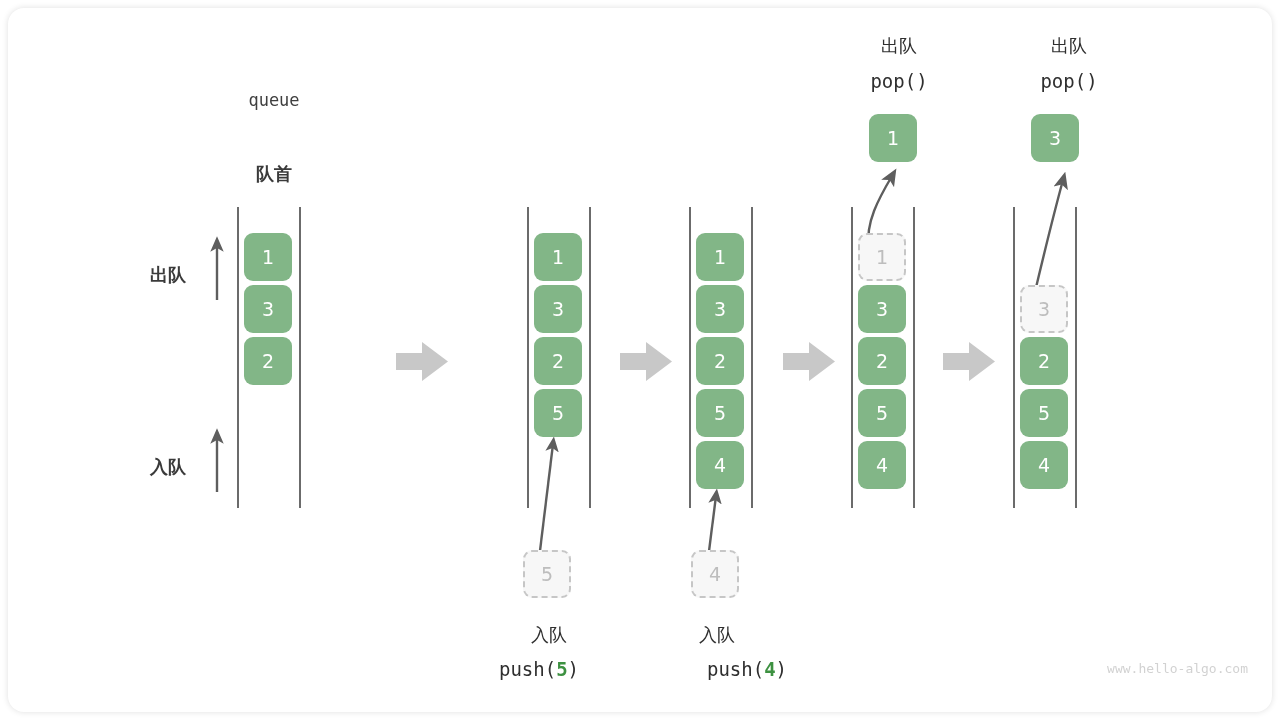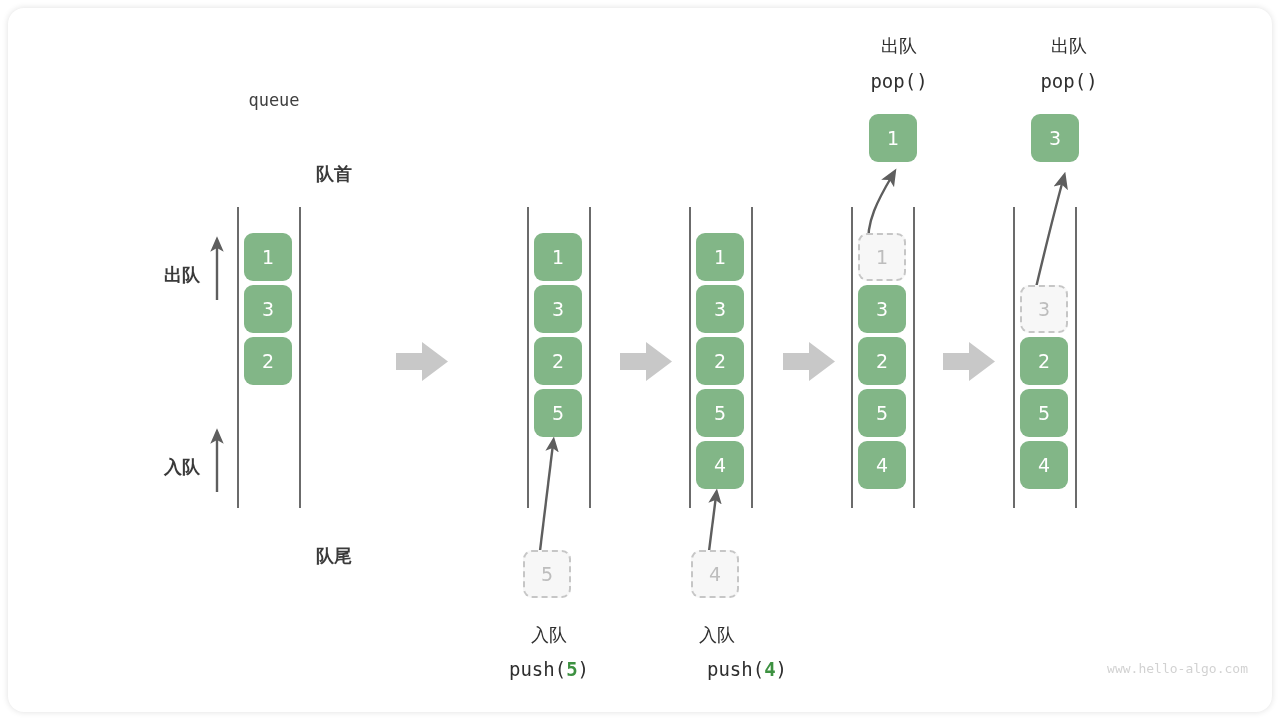--- a/index.html
+++ b/index.html
@@ -38,21 +38,21 @@
     font-family: "DejaVu Sans Mono", "Liberation Mono", monospace;
     font-size: 17px;
     color: #3f3f3f;
     text-align: center;
     white-space: nowrap;
   }
   .label-bold {
     font-weight: bold;
     font-size: 18px;
     color: #3a3a3a;
-    text-align: right;
+    text-align: center;
     white-space: nowrap;
   }
   .op-cn {
     font-size: 18px;
     color: #2f2f2f;
     text-align: center;
     white-space: nowrap;
   }
   .op-code {
     font-family: "DejaVu Sans Mono", "Liberation Mono", monospace;
@@ -157,21 +157,20 @@
     </g>
 
     <g>
       <path d="M1026,288 C1035,250 1046,205 1055,172" fill="none" stroke="#5e5e5e" stroke-width="2.4" marker-end="url(#mhead-thin)"></path>
     </g>
   </svg>
 
   <div class="abs title-en" style="left:188px; top:66px; width:156px;margin-top:16px;">queue</div>
 
   <div class="abs label-bold" style="left:188px; top:154px; width:156px;">队首</div>
-  <div class="abs label-bold" style="left:188px; top:536px; width:156px;">队尾</div>
 
   <div class="abs label-bold" style="left:128px; top:255px; width:64px;">出队</div>
   <div class="abs label-bold" style="left:128px; top:447px; width:64px;">入队</div>
 
   <div>
     <div class="rail abs" style="left:229px; top:199px; height:301px;"></div>
     <div class="rail abs" style="left:291px; top:199px; height:301px;"></div>
     <div class="cell abs" style="left:236px; top:225px;">1</div>
     <div class="cell abs" style="left:236px; top:277px;">3</div>
     <div class="cell abs" style="left:236px; top:329px;">2</div>
@@ -179,21 +178,21 @@
 
   <div>
     <div class="rail abs" style="left:519px; top:199px; height:301px;"></div>
     <div class="rail abs" style="left:581px; top:199px; height:301px;"></div>
     <div class="cell abs" style="left:526px; top:225px;">1</div>
     <div class="cell abs" style="left:526px; top:277px;">3</div>
     <div class="cell abs" style="left:526px; top:329px;">2</div>
     <div class="cell abs" style="left:526px; top:381px;">5</div>
     <div class="cell ghost abs" style="left:515px; top:542px;">5</div>
     <div class="abs op-cn" style="left:466px; top:615px; width:150px;">入队</div>
-    <div class="abs op-code" style="left:466px; top:650px; width:150px;"><span>push(</span><span class="num">5</span><span>)</span></div>
+    <div class="abs op-code" style="left:456px; top:650px; width:150px;"><span>push(</span><span class="num">5</span><span>)</span></div>
   </div>
 
   <div>
     <div class="rail abs" style="left:681px; top:199px; height:301px;"></div>
     <div class="rail abs" style="left:743px; top:199px; height:301px;"></div>
     <div class="cell abs" style="left:688px; top:225px;">1</div>
     <div class="cell abs" style="left:688px; top:277px;">3</div>
     <div class="cell abs" style="left:688px; top:329px;">2</div>
     <div class="cell abs" style="left:688px; top:381px;">5</div>
     <div class="cell abs" style="left:688px; top:433px;">4</div>

